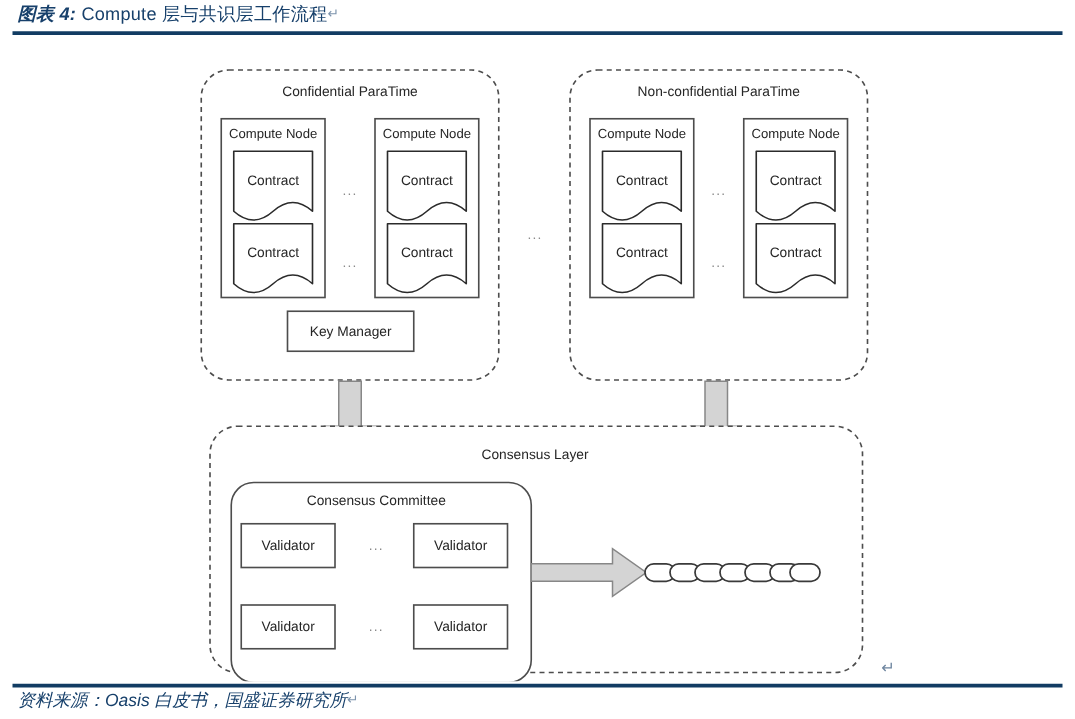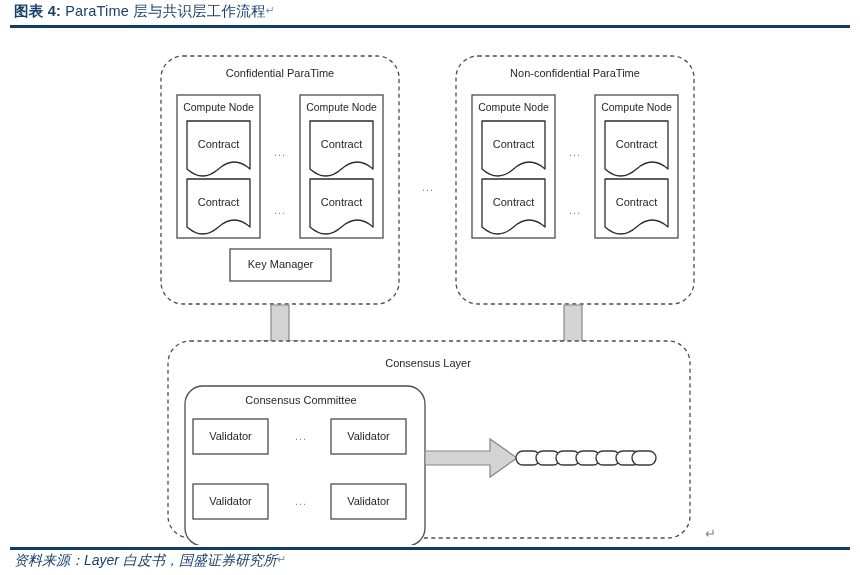--- a/index.html
+++ b/index.html
@@ -19,20 +19,21 @@
   #caption {
     position: absolute;
     left: 14px;
     top: 2px;
     font-size: 14.5px;
     color: #17406b;
     white-space: nowrap;
     letter-spacing: 0.2px;
   }
   #caption .cap-label {
+    font-style: italic;
     font-weight: bold;
   }
   #caption .cap-text { font-style: normal; }
   #caption .pilcrow {
     font-size: 11px;
     color: #7d94ad;
     vertical-align: 2px;
   }
   #rule-top {
     position: absolute;
@@ -118,21 +119,21 @@
   .ret-mark {
     font-size: 13px;
     fill: #6f86a0;
   }
 </style>
 </head>
 <body>
 
 <div id="caption">
   <span class="cap-label">图表 4:</span>
-  <span class="cap-text">ParaTime 层与共识层工作流程</span><span class="pilcrow">↵</span>
+  <span class="cap-text">Compute 层与共识层工作流程</span><span class="pilcrow">↵</span>
 </div>
 <div id="rule-top"></div>
 
 <div id="diagram">
 <svg width="860" height="515" viewBox="0 0 860 515" xmlns="http://www.w3.org/2000/svg">
 
   <g>
     <rect class="dashbox" x="161" y="26" width="238" height="248" rx="22" ry="22"></rect>
     <text class="lbl lbl-title" x="280" y="44">Confidential ParaTime</text>
 
@@ -228,14 +229,14 @@
     <rect class="link" x="632" y="421" width="24" height="14" rx="7" ry="7"></rect>
   </g>
 
   <text class="ret-mark" x="705" y="508">↵</text>
 
 </svg>
 </div>
 
 <div id="rule-bottom"></div>
 <div id="source">
-  <span>资料来源：Layer 白皮书，国盛证券研究所</span><span class="pilcrow">↵</span>
+  <span>资料来源：Oasis 白皮书，国盛证券研究所</span><span class="pilcrow">↵</span>
 </div>
 
 </body></html>

